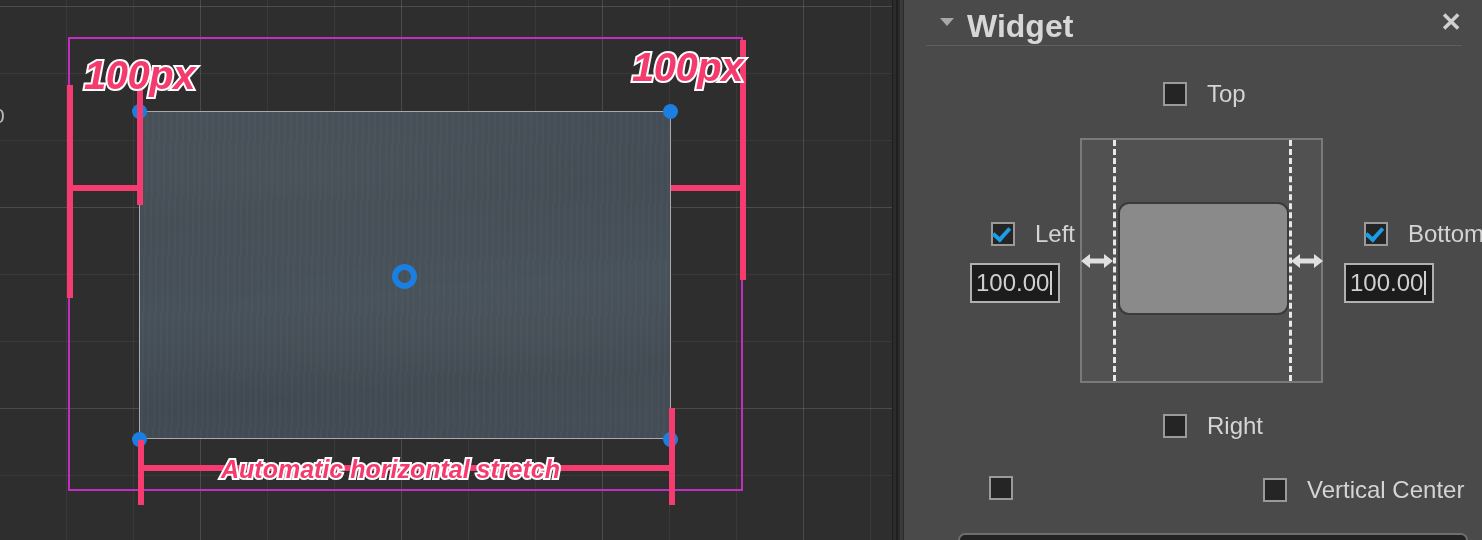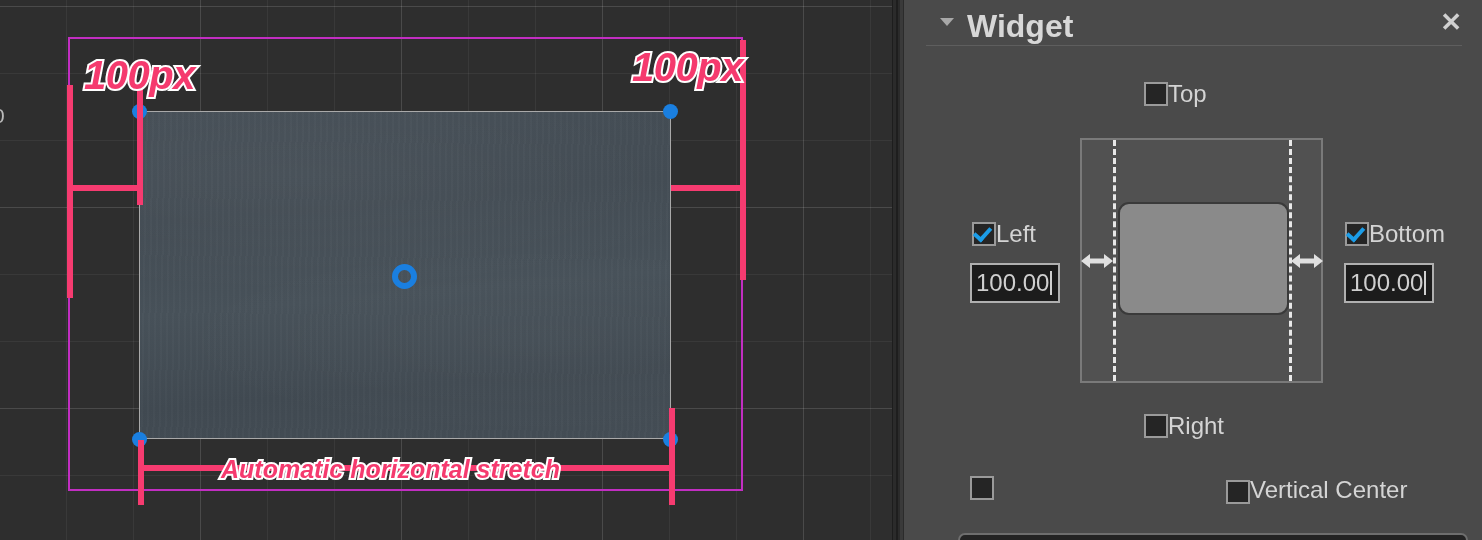--- a/index.html
+++ b/index.html
@@ -182,21 +182,22 @@
     left: 22px; right: 20px; top: 45px;
     height: 1px;
     background: #5e5e5e;
   }
 
   
   .cbrow {
     position: absolute;
     display: flex;
     align-items: center;
-    gap: 0;
+    gap: 20px;
+    margin-left: 19px;
   }
   .cbox {
     width: 24px; height: 24px;
     background: #252525;
     border: 2px solid #9a9a9a;
     flex: none;
     position: relative;
   }
   .cbox.on::after {
     content: "";
@@ -355,21 +356,21 @@
 
     <div class="cbrow" style="left:240px; top:412px;">
       <div class="cbox"></div>
       <div class="cblabel">Right</div>
     </div>
 
     <div class="cbrow" style="left:66px; top:476px;">
       <div class="cbox"></div>
     </div>
 
-    <div class="cbrow" style="left:322px; top:476px;align-items:flex-end;">
+    <div class="cbrow" style="left:340px; top:476px;">
       <div class="cbox"></div>
       <div class="cblabel">Vertical Center</div>
     </div>
 
   </div>
 
   <div class="preview">
     <div class="dash" style="left:31px;"></div>
     <div class="dash" style="left:207px;"></div>
     <div class="inner"></div>

